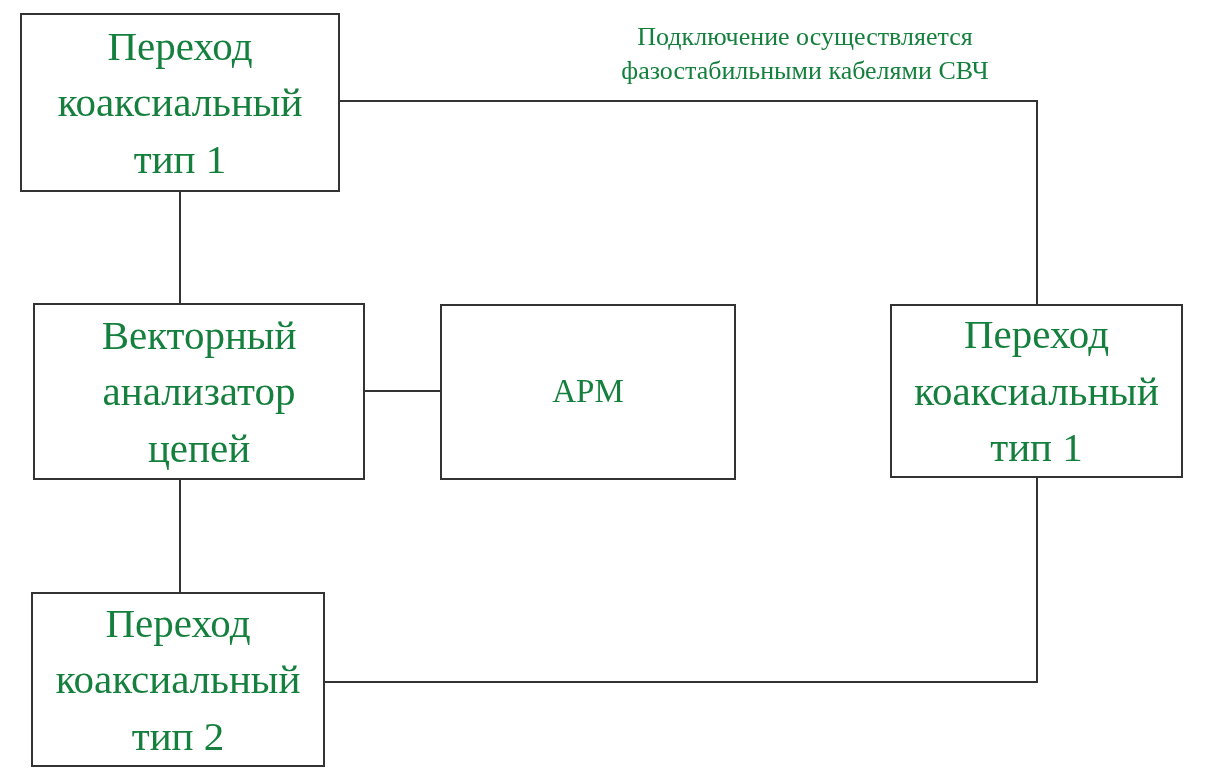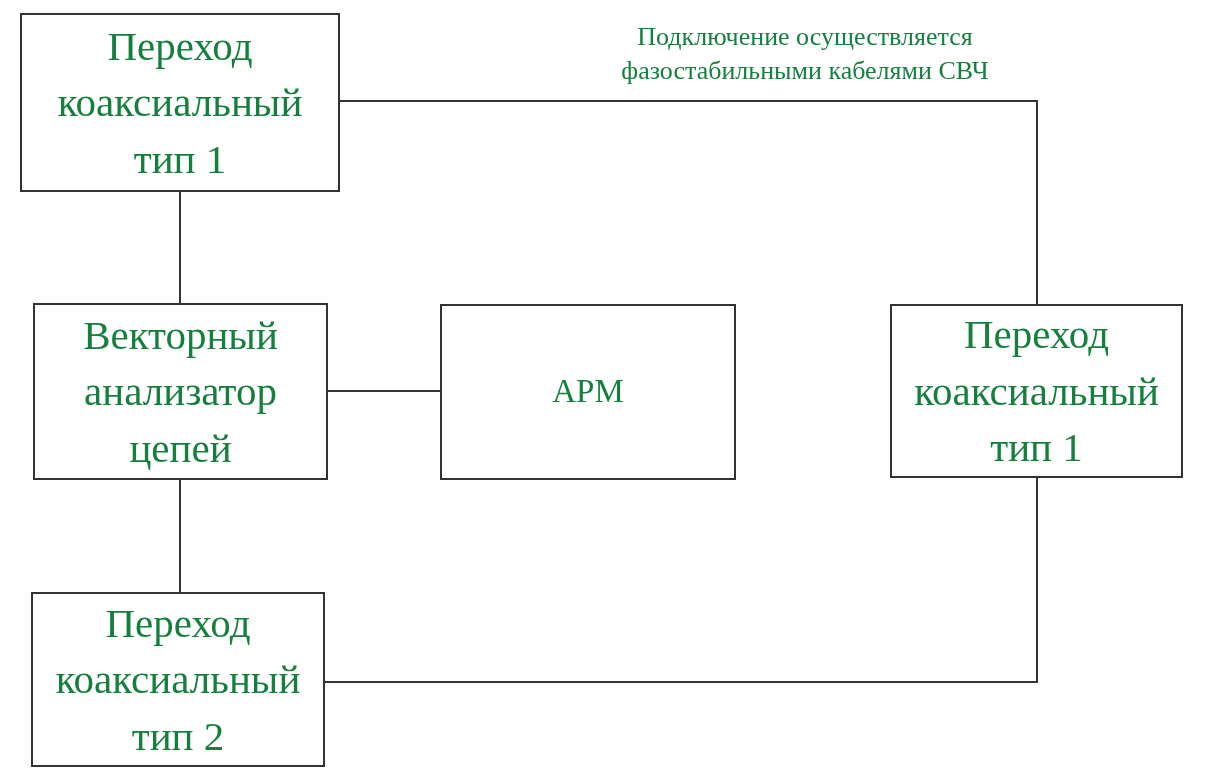--- a/index.html
+++ b/index.html
@@ -64,21 +64,21 @@
 
   <div class="connector" style="left:179px; top:479px; width:2px; height:115px;"></div>
 
   <div class="connector" style="left:324px; top:681px; width:714px; height:2px;"></div>
   <div class="connector" style="left:1036px; top:477px; width:2px; height:206px;"></div>
 
   <div class="box" style="left:20px; top:13px; width:320px; height:179px;">Переход
 коаксиальный
 тип 1</div>
 
-  <div class="box" style="left:33px; top:303px; width:295px; height:177px;">Векторный
+  <div class="box" style="left:33px; top:303px; width:332px; height:177px;">Векторный
 анализатор
 цепей</div>
 
   <div class="box" style="left:440px; top:304px; width:296px; height:176px; font-size:33px;text-align:right;">АРМ</div>
 
   <div class="box" style="left:890px; top:304px; width:293px; height:174px;">Переход
 коаксиальный
 тип 1</div>
 
   <div class="box" style="left:31px; top:592px; width:294px; height:175px;">Переход

